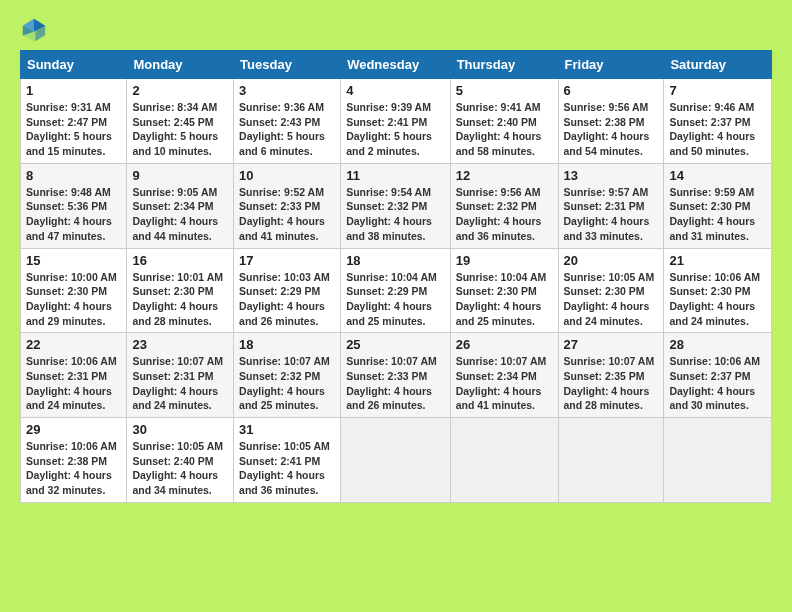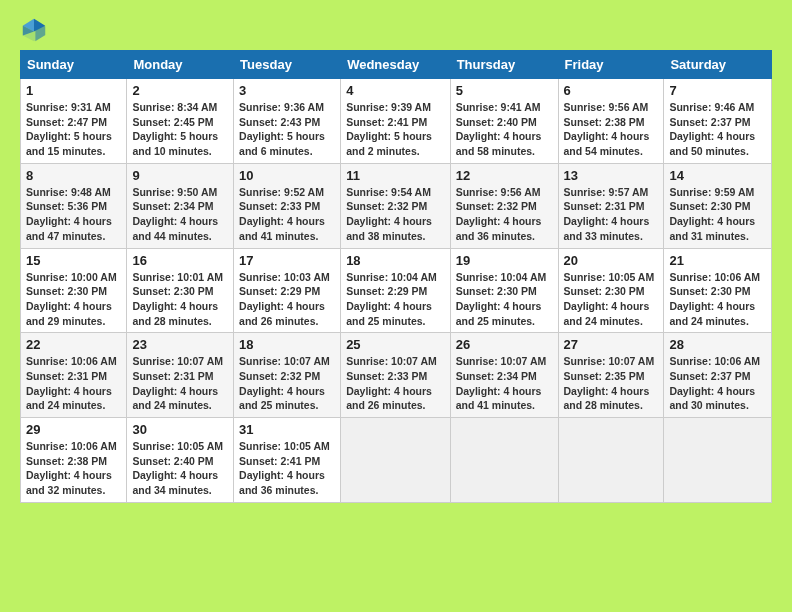--- a/index.html
+++ b/index.html
@@ -202,21 +202,21 @@
           <div class="cell-day">8</div>
           <div class="cell-info">
             <span>Sunrise: </span><span>9:48 AM</span><br>
             <span>Sunset: </span><span>5:36 PM</span><br>
             <span>Daylight: 4 hours and 47 minutes.</span>
           </div>
         </td>
           <td>
           <div class="cell-day">9</div>
           <div class="cell-info">
-            <span>Sunrise: </span><span>9:50 AM</span><br>
+            <span>Sunrise: </span><span>9:05 AM</span><br>
             <span>Sunset: </span><span>2:34 PM</span><br>
             <span>Daylight: 4 hours and 44 minutes.</span>
           </div>
         </td>
           <td>
           <div class="cell-day">10</div>
           <div class="cell-info">
             <span>Sunrise: </span><span>9:52 AM</span><br>
             <span>Sunset: </span><span>2:33 PM</span><br>
             <span>Daylight: 4 hours and 41 minutes.</span>

